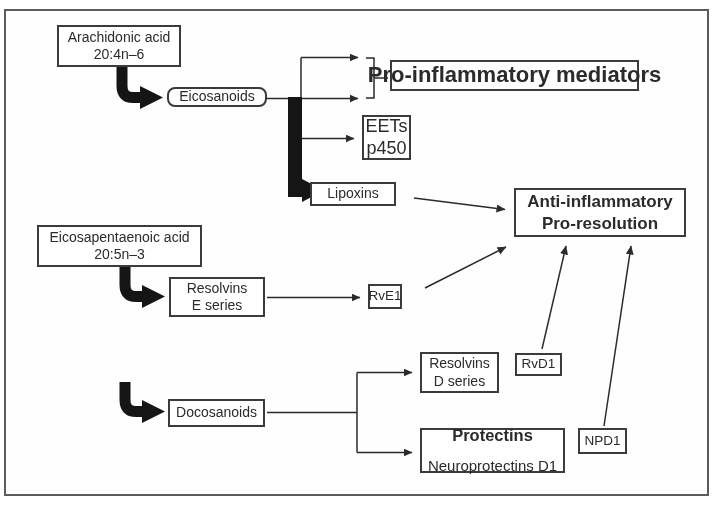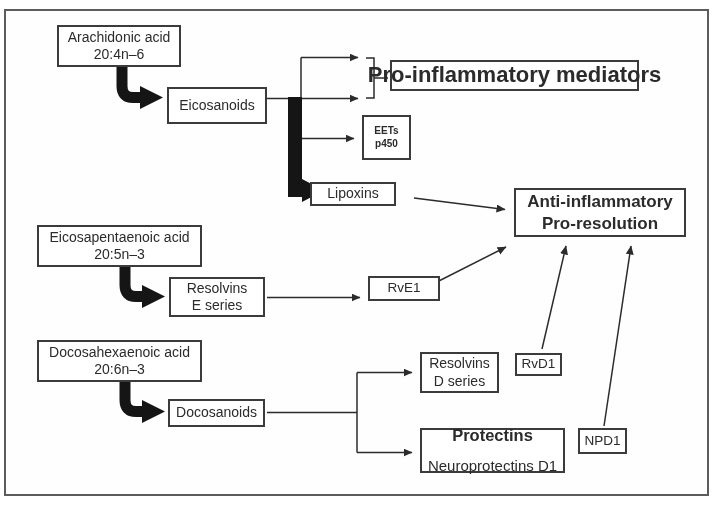--- a/index.html
+++ b/index.html
@@ -13,28 +13,28 @@
   }
   svg.connectors{position:absolute;left:0;top:0;width:720px;height:505px;}
   .node{
     position:absolute;display:flex;flex-direction:column;justify-content:center;
     align-items:center;background:#ffffff;border:2px solid #3b3b3b;
     text-align:center;line-height:1.22;font-size:14px;box-sizing:border-box;
   }
   .node .l{white-space:nowrap;}
   .bold{font-weight:bold;}
   .n-arachidonic{left:57px;top:25px;width:124px;height:42px;}
-  .n-eicosanoids{left:167px;top:87px;width:100px;height:37px;}
+  .n-eicosanoids{left:167px;top:87px;width:100px;height:20px;border-radius:8px;}
   .n-proinflammatory{left:390px;top:60px;width:249px;height:31px;font-size:22px;}
-  .n-eets{left:362px;top:115px;width:49px;height:45px;font-size:10px;font-weight:bold;}
+  .n-eets{left:362px;top:115px;width:49px;height:45px;font-size:18px;}
   .n-lipoxins{left:310px;top:182px;width:86px;height:24px;}
   .n-anti{left:514px;top:188px;width:172px;height:49px;font-size:17px;line-height:1.25;}
   .n-epa{left:37px;top:225px;width:165px;height:42px;}
   .n-resolvinse{left:169px;top:277px;width:96px;height:40px;}
-  .n-rve1{left:368px;top:276px;width:72px;height:25px;font-size:13.5px;}
+  .n-rve1{left:368px;top:284px;width:34px;height:25px;font-size:13.5px;}
   .n-dha{left:37px;top:340px;width:165px;height:42px;}
   .n-docosanoids{left:168px;top:399px;width:97px;height:28px;}
   .n-resolvinsd{left:420px;top:352px;width:79px;height:41px;}
   .n-rvd1{left:515px;top:353px;width:47px;height:23px;font-size:13.5px;}
   .n-protectins{left:420px;top:428px;width:145px;height:45px;font-size:15px;gap:12px;}
   .n-protectins .t{font-size:16.5px;}
   .n-npd1{left:578px;top:428px;width:49px;height:26px;font-size:13.5px;}
 </style>
 </head>
 <body>
@@ -126,24 +126,20 @@
 
   <div class="node n-resolvinse">
     <span class="l">Resolvins</span>
     <span class="l">E series</span>
   </div>
 
   <div class="node n-rve1">
     <span class="l">RvE1</span>
   </div>
 
-  <div class="node n-dha">
-    <span class="l">Docosahexaenoic acid</span>
-    <span class="l">20:6n–3</span>
-  </div>
 
   <div class="node n-docosanoids">
     <span class="l">Docosanoids</span>
   </div>
 
   <div class="node n-resolvinsd">
     <span class="l">Resolvins</span>
     <span class="l">D series</span>
   </div>
 

